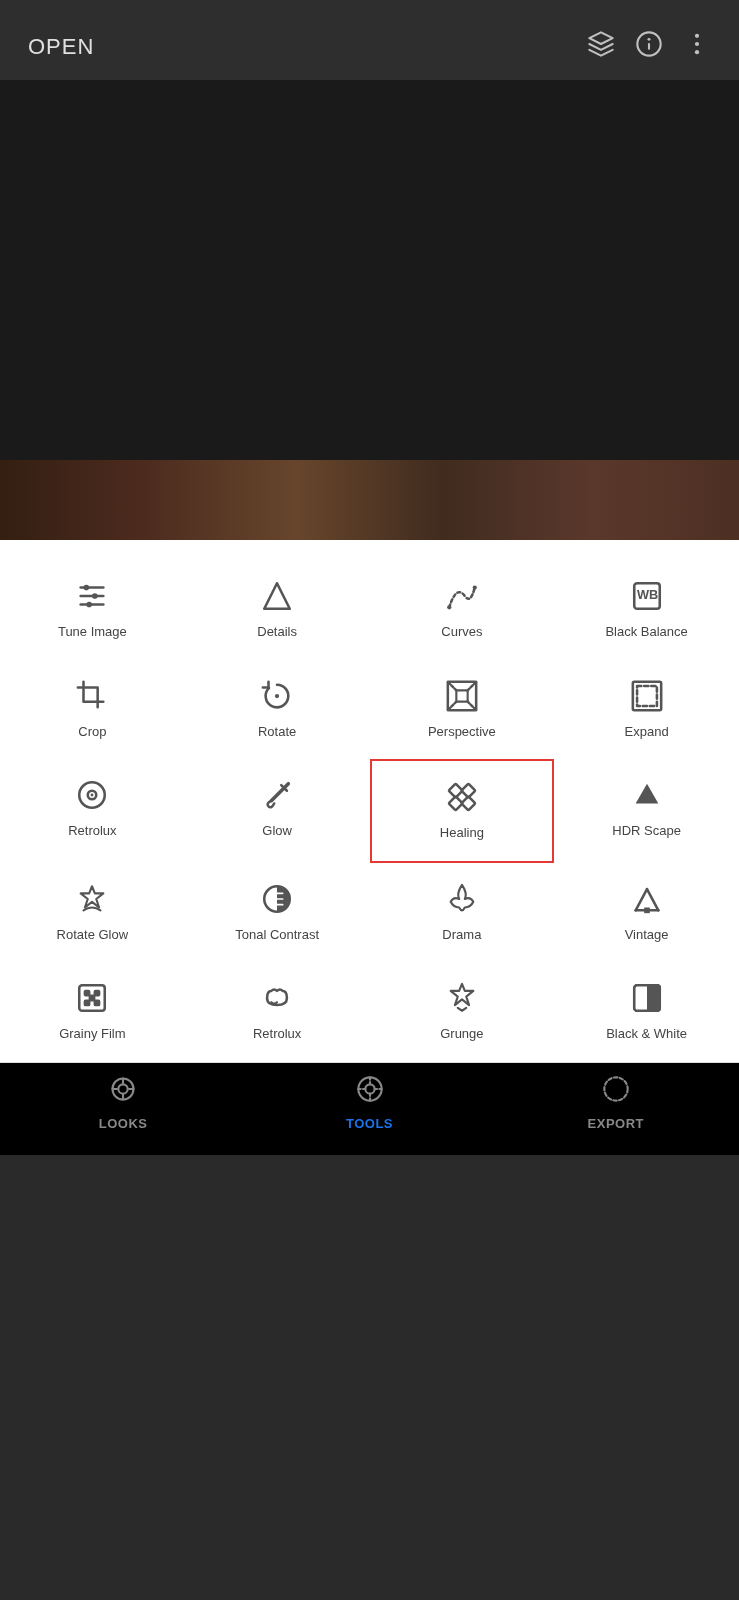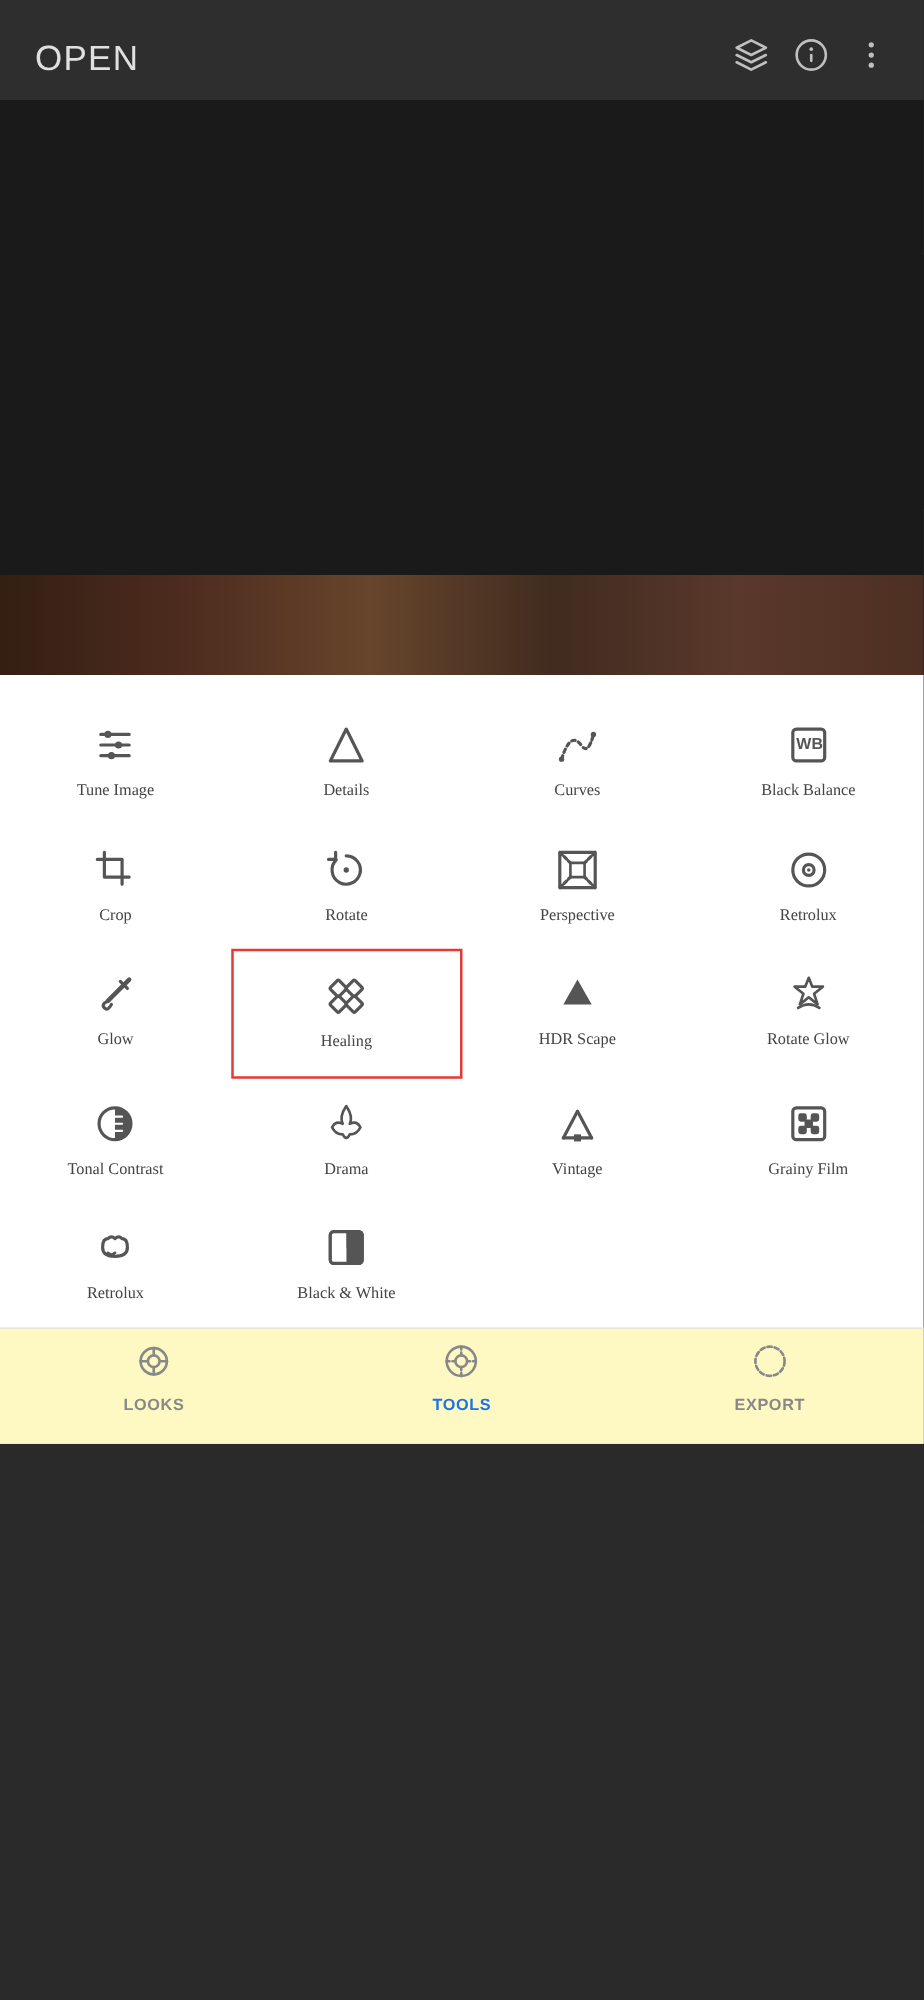--- a/index.html
+++ b/index.html
@@ -14,21 +14,21 @@
     
     .top-bar {
       display: flex;
       justify-content: space-between;
       align-items: center;
       padding: 30px 28px 16px;
       background: #2e2e2e;
     }
     .top-bar-title {
       color: #e0e0e0;
-      font-size: 28px;
+      font-size: 22px;
       font-weight: 500;
       letter-spacing: 1px;
     }
     .top-bar-icons {
       display: flex;
       align-items: center;
       gap: 20px;
     }
     .top-bar-icon {
       color: #c0c0c0;
@@ -89,29 +89,28 @@
       align-items: center;
       justify-content: center;
       height: 40px;
     }
 
     .tool-label {
       font-size: 13px;
       color: #444;
       text-align: center;
       line-height: 1.2;
-      font-family: Liberation Serif, serif;
     }
 
     
     .bottom-nav {
-      background: #fef9c3;
+      background: #000000;
       border-top: 1px solid #e0e0e0;
       display: flex;
-      justify-content: flex-start;
+      justify-content: flex-end;
       align-items: center;
       padding: 12px 0 24px;
       margin-top: 0;
     }
     .bottom-nav-item {
       display: flex;
       flex-direction: column;
       align-items: center;
       gap: 6px;
       cursor: pointer;
@@ -251,20 +250,29 @@
           <line x1="2" y1="2" x2="8" y2="8" stroke="#555" stroke-dasharray="2,1.5"></line>
           <line x1="22" y1="2" x2="16" y2="8" stroke="#555" stroke-dasharray="2,1.5"></line>
           <line x1="2" y1="22" x2="8" y2="16" stroke="#555" stroke-dasharray="2,1.5"></line>
           <line x1="22" y1="22" x2="16" y2="16" stroke="#555" stroke-dasharray="2,1.5"></line>
           <rect x="8" y="8" width="8" height="8" stroke="#555" stroke-width="1.5" fill="none"></rect>
         </svg>
       </div>
       <span class="tool-label">Perspective</span>
     </div>
 
+    <div class="tool-item">
+      <div class="tool-icon">
+        <svg viewBox="0 0 24 24">
+          <rect x="5" y="5" width="14" height="14" stroke="#555" stroke-width="1.8" stroke-dasharray="3,2" fill="none"></rect>
+          <rect x="2" y="2" width="20" height="20" rx="1" stroke="#555" stroke-width="1.8" fill="none"></rect>
+        </svg>
+      </div>
+      <span class="tool-label">Expand</span>
+    </div>
 
     <div class="tool-item">
       <div class="tool-icon">
         <svg viewBox="0 0 24 24">
           <circle cx="12" cy="12" r="9" stroke="#555" stroke-width="1.8" fill="none"></circle>
           <circle cx="12" cy="12" r="3" stroke="#555" stroke-width="1.8" fill="none"></circle>
           <circle cx="12" cy="12" r="1" fill="#555" stroke="none"></circle>
         </svg>
       </div>
       <span class="tool-label">Retrolux</span>
@@ -363,20 +371,29 @@
     <div class="tool-item">
       <div class="tool-icon">
         <svg viewBox="0 0 24 24" fill="none">
           <path d="M5 12 Q5 7 8 7 Q10 5 12 7 Q14 5 16 7 Q19 7 19 12 Q19 17 12 17 Q5 17 5 12Z" stroke="#555" stroke-width="1.8"></path>
           <path d="M8 15 Q10 17 12 15" stroke="#555" stroke-width="1.5"></path>
         </svg>
       </div>
       <span class="tool-label">Retrolux</span>
     </div>
 
+    <div class="tool-item">
+      <div class="tool-icon">
+        <svg viewBox="0 0 24 24" fill="none">
+          <path d="M12 2 L14 7 L20 7 L15 11 L17 17 L12 13 L7 17 L9 11 L4 7 L10 7 Z" stroke="#555" stroke-width="1.5"></path>
+          <path d="M9 19 L12 21 L15 19" stroke="#555" stroke-width="1.5"></path>
+        </svg>
+      </div>
+      <span class="tool-label">Grunge</span>
+    </div>
 
     <div class="tool-item">
       <div class="tool-icon">
         <svg viewBox="0 0 24 24" fill="none">
           <rect x="3" y="3" width="18" height="18" rx="2" stroke="#555" stroke-width="1.8"></rect>
           <path d="M3 3 L21 3 L21 21 Z" fill="#555" stroke="none"></path>
           <path d="M12 3 L21 3 L21 21 L12 21 Z" fill="#555" stroke="none"></path>
           <path d="M3 3 L12 3 L12 21 L3 21 Z" fill="#fff" stroke="none"></path>
           <rect x="3" y="3" width="18" height="18" rx="2" stroke="#555" stroke-width="1.8" fill="none"></rect>
         </svg>

